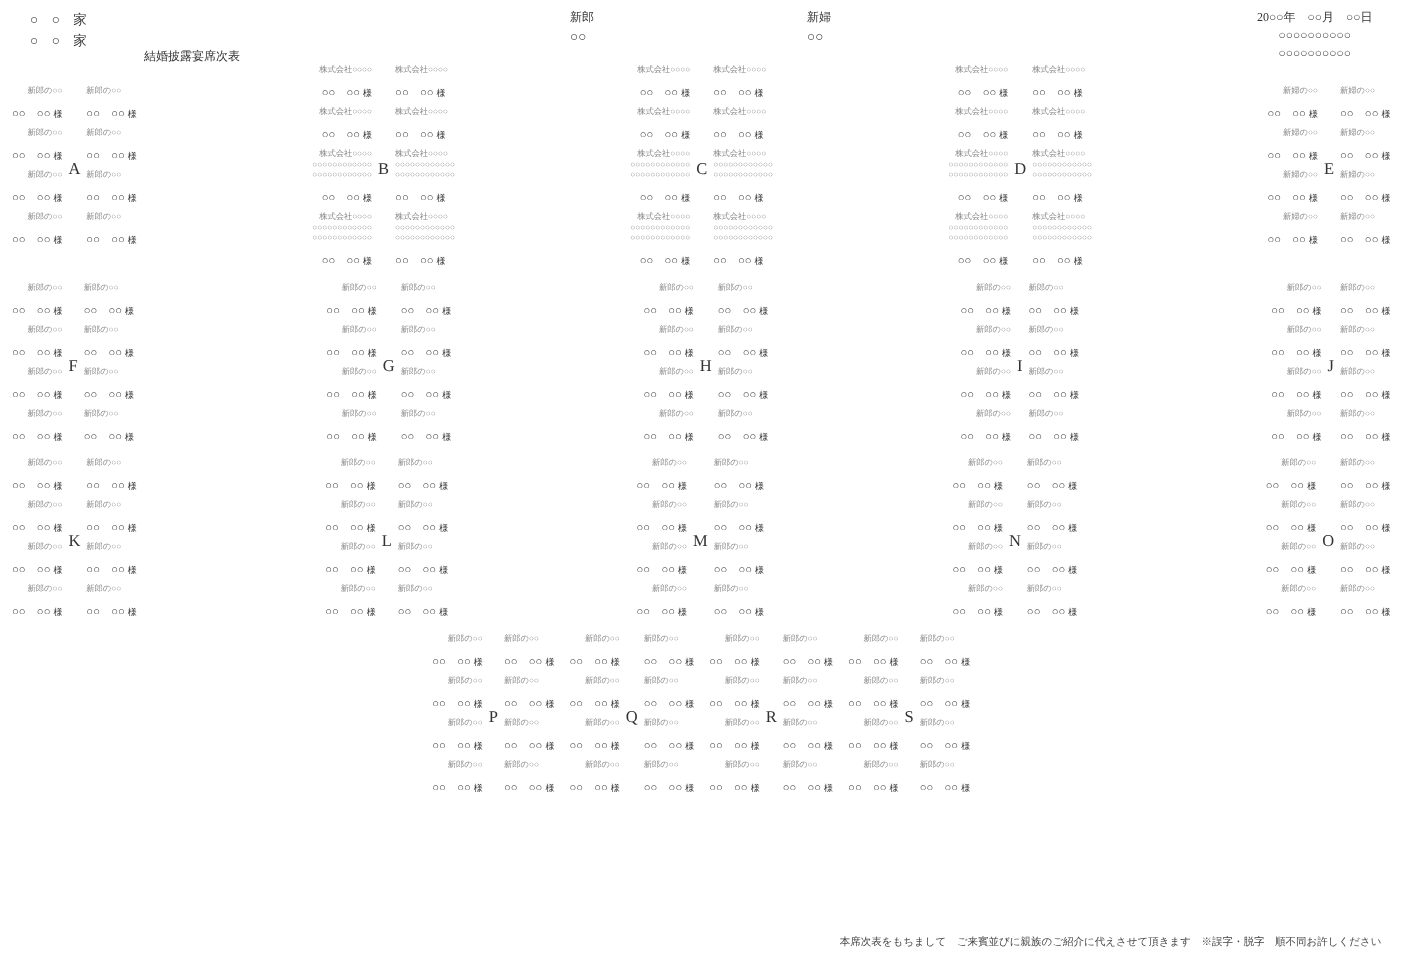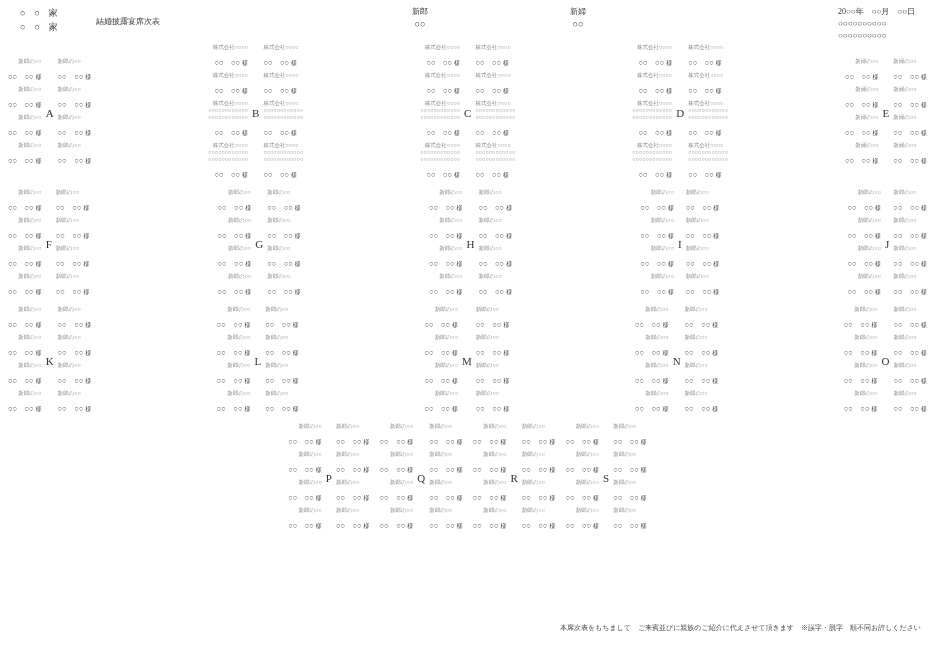--- a/index.html
+++ b/index.html
@@ -1,25 +1,25 @@
 <!DOCTYPE html>
 <html><head>
 <meta charset="utf-8">
 <style>
 *{box-sizing:border-box;margin:0;padding:0}
 body{width:935px;height:645px;background:#fff;font-family:"Hiragino Mincho ProN","Yu Mincho",serif;color:#333;position:relative;overflow:hidden}
 .header{position:relative;height:40px;padding:6px 14px 0}
 .families{position:absolute;left:20px;top:6px;font-size:9px;line-height:14px}
 .families .r{white-space:nowrap}
-.title{position:absolute;left:96px;top:16px;font-size:8px}
-.couple{position:absolute;left:380px;top:6px;font-size:8px;text-align:center}
+.title{position:absolute;left:96px;top:32px;font-size:8px}
+.couple{position:absolute;left:380px;top:6px;font-size:8px;}
 .couple .role{display:inline-block;width:80px}
 .couple .name{font-size:9px;margin-top:2px}
 .bride{left:538px}
-.date{position:absolute;right:20px;top:6px;font-size:8px;text-align:left;line-height:12px}
+.date{position:absolute;right:20px;top:6px;font-size:8px;text-align:center;line-height:12px}
 .grid{padding:4px 8px 0}
 .row{display:flex;justify-content:space-between;margin-bottom:8px}
 .row:last-of-type{justify-content:center;gap:10px}
 .table{display:flex;align-items:center}
 .col{display:flex;flex-direction:column;justify-content:space-between}
 .seat{margin-bottom:3px}
 .seat:last-child{margin-bottom:0}
 .lbl{font-size:5.5px;color:#888;line-height:7px;display:block}
 .nm{font-size:7.5px;line-height:10px;white-space:nowrap}
 .sm{font-size:6px;margin-left:2px}

